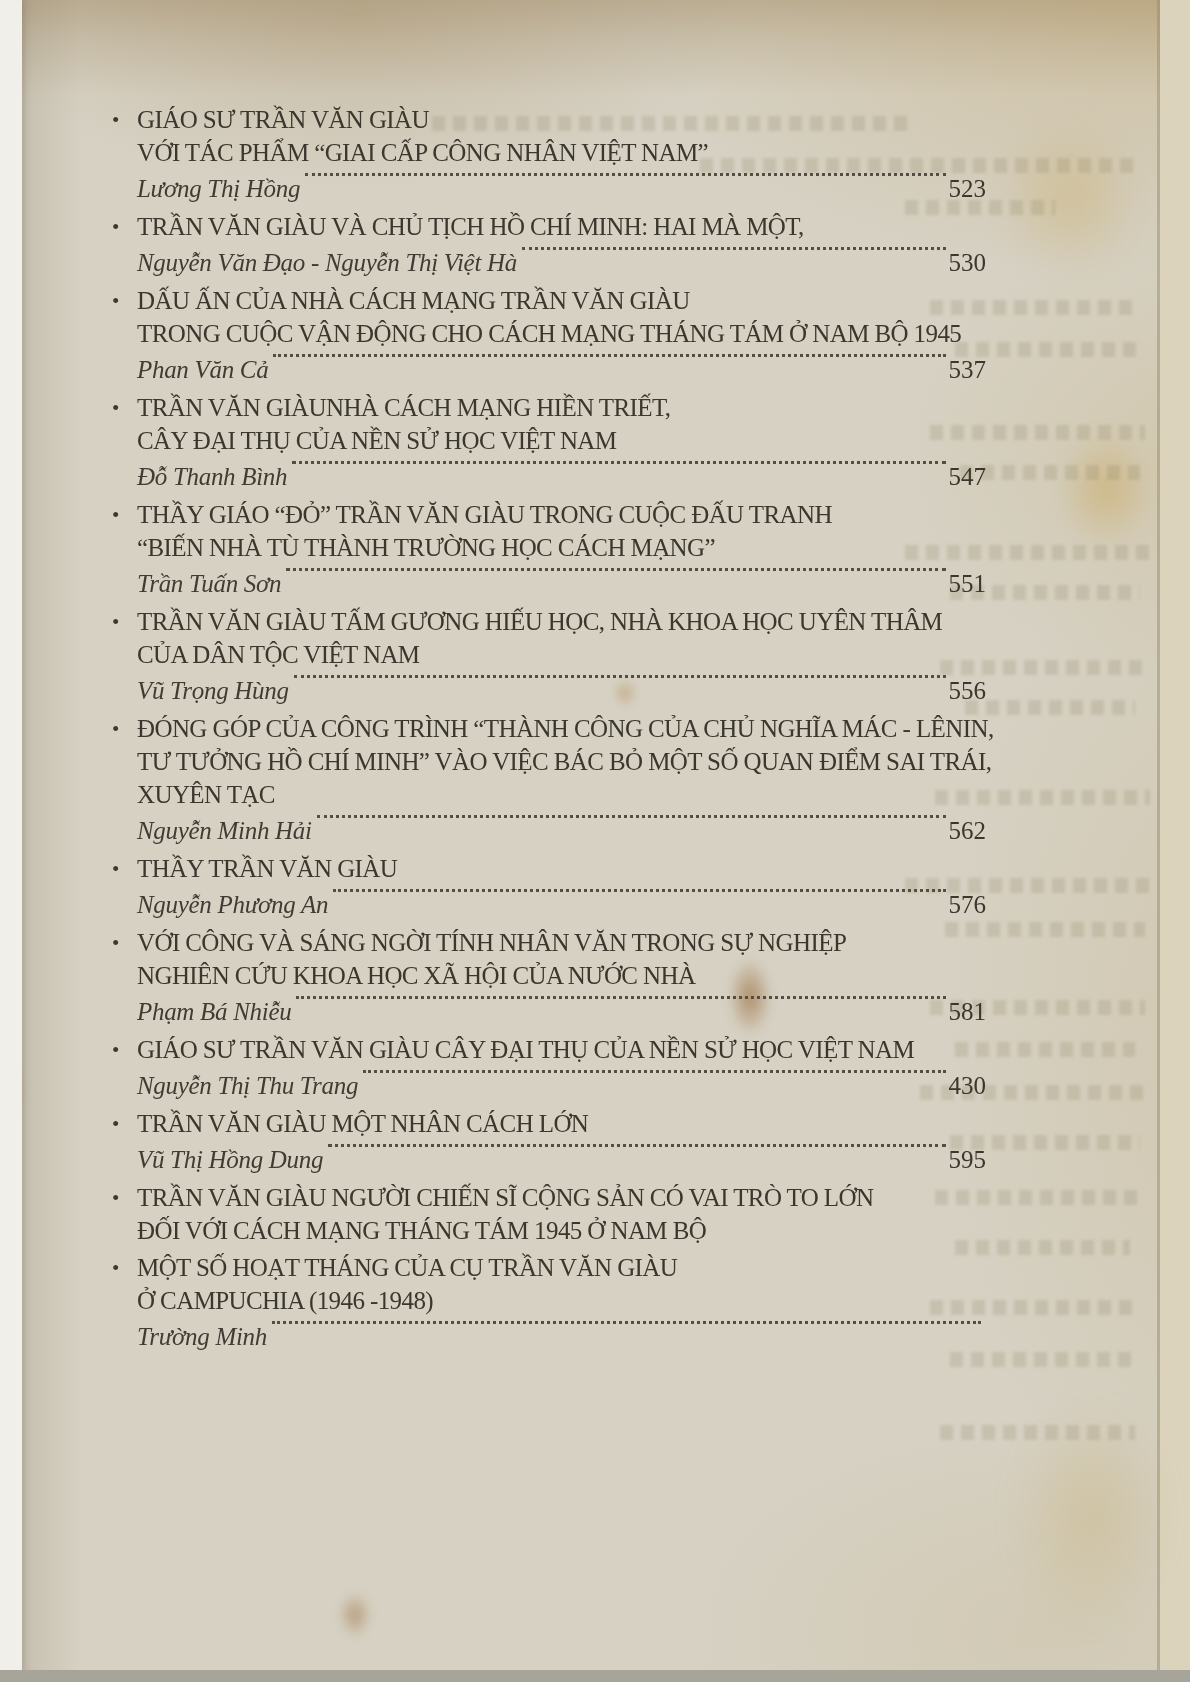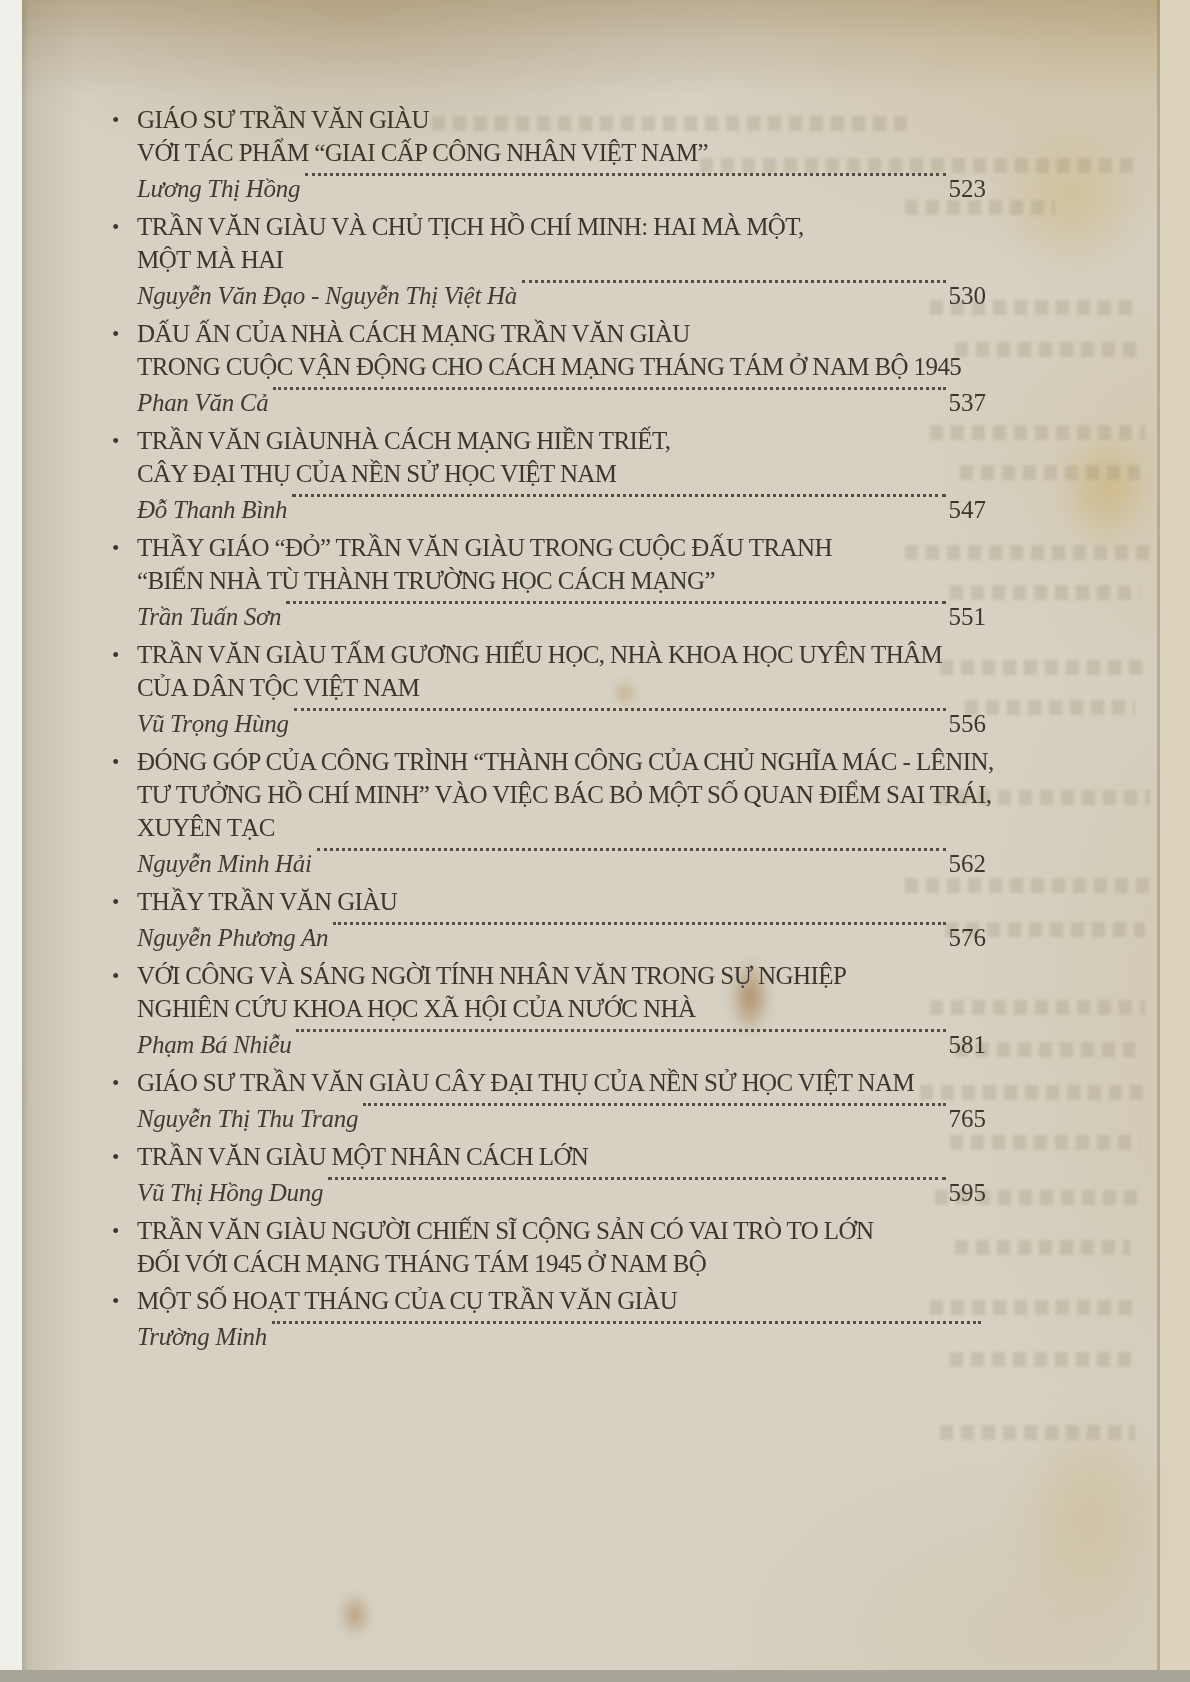--- a/index.html
+++ b/index.html
@@ -106,21 +106,20 @@
         <div class="title-line">VỚI TÁC PHẨM “GIAI CẤP CÔNG NHÂN VIỆT NAM”</div>
         <div class="author-row">
           <div class="author">Lương Thị Hồng</div>
           <div class="dots"></div>
           <div class="page-num">523</div>
         </div>
       </div>
       <div class="toc-entry">
         <span class="bullet">•</span>
         <div class="title-line">TRẦN VĂN GIÀU VÀ CHỦ TỊCH HỒ CHÍ MINH: HAI MÀ MỘT,</div>
-        <div class="title-line">MỘT MÀ HAI</div>
         <div class="author-row">
           <div class="author">Nguyễn Văn Đạo - Nguyễn Thị Việt Hà</div>
           <div class="dots"></div>
           <div class="page-num">530</div>
         </div>
       </div>
       <div class="toc-entry">
         <span class="bullet">•</span>
         <div class="title-line">DẤU ẤN CỦA NHÀ CÁCH MẠNG TRẦN VĂN GIÀU</div>
         <div class="title-line">TRONG CUỘC VẬN ĐỘNG CHO CÁCH MẠNG THÁNG TÁM Ở NAM BỘ 1945</div>
@@ -189,40 +188,41 @@
           <div class="dots"></div>
           <div class="page-num">581</div>
         </div>
       </div>
       <div class="toc-entry">
         <span class="bullet">•</span>
         <div class="title-line">GIÁO SƯ TRẦN VĂN GIÀU CÂY ĐẠI THỤ CỦA NỀN SỬ HỌC VIỆT NAM</div>
         <div class="author-row">
           <div class="author">Nguyễn Thị Thu Trang</div>
           <div class="dots"></div>
-          <div class="page-num">765</div>
+          <div class="page-num">430</div>
         </div>
       </div>
       <div class="toc-entry">
         <span class="bullet">•</span>
         <div class="title-line">TRẦN VĂN GIÀU MỘT NHÂN CÁCH LỚN</div>
         <div class="author-row">
           <div class="author">Vũ Thị Hồng Dung</div>
           <div class="dots"></div>
           <div class="page-num">595</div>
         </div>
       </div>
       <div class="toc-entry">
         <span class="bullet">•</span>
         <div class="title-line">TRẦN VĂN GIÀU NGƯỜI CHIẾN SĨ CỘNG SẢN CÓ VAI TRÒ TO LỚN</div>
         <div class="title-line">ĐỐI VỚI CÁCH MẠNG THÁNG TÁM 1945 Ở NAM BỘ</div>
       </div>
       <div class="toc-entry">
         <span class="bullet">•</span>
         <div class="title-line">MỘT SỐ HOẠT THÁNG CỦA CỤ TRẦN VĂN GIÀU</div>
+        <div class="title-line">Ở CAMPUCHIA (1946 -1948)</div>
         <div class="author-row">
           <div class="author">Trường Minh</div>
           <div class="dots"></div>
           <div class="page-num"></div>
         </div>
       </div>
     </div>
 
   <div class="left-strip"></div>
   <div class="bottom-strip"></div>

